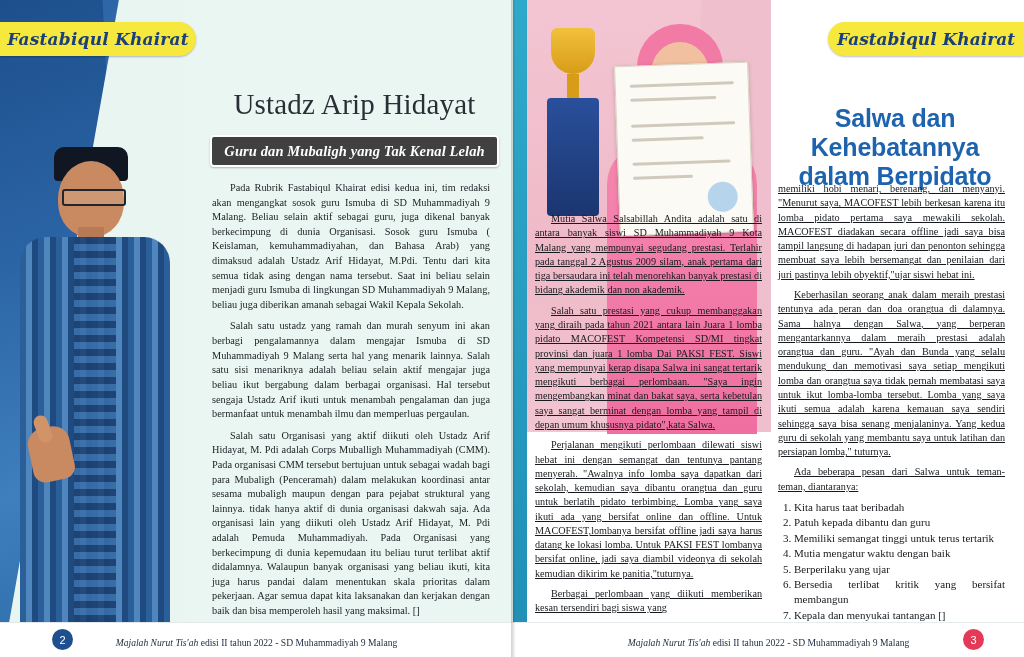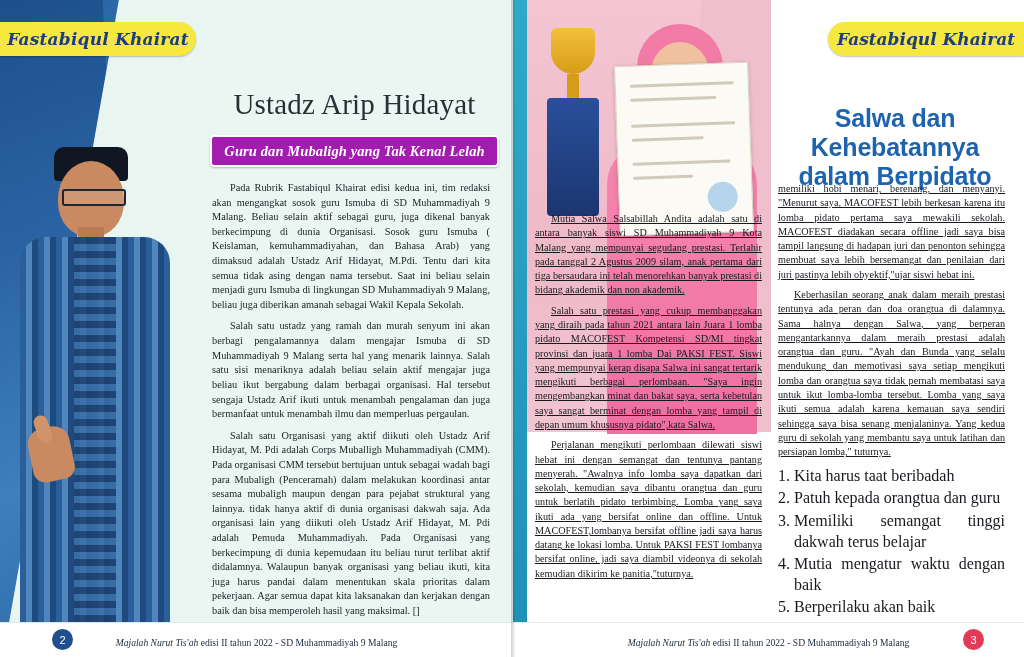--- a/index.html
+++ b/index.html
@@ -167,21 +167,21 @@
     margin: 84px 0 0 0;
     text-align: center;
     font-family: "Liberation Serif", serif;
     font-size: 29px;
     font-weight: normal;
     color: #2a2f36;
     letter-spacing: 0.2px;
   }
   .subtitle-bar {
     margin: 14px 14px 0 14px;
-    background: #a21caf;
+    background: #404040;
     border: 2px solid #ffffff;
     border-radius: 4px;
     box-shadow: 0 1px 2px rgba(0,0,0,0.25);
     padding: 5px 6px;
     text-align: center;
   }
   .subtitle-bar .sub-text {
     color: #ffffff;
     font-family: "Liberation Serif", serif;
     font-weight: bold;
@@ -413,21 +413,21 @@
     text-indent: 16px;
     text-decoration: underline;
   }
   .rcol p.noindent { text-indent: 0; }
   .rcol ol {
     margin: 2px 0 0 0;
     padding-left: 16px;
   }
   .rcol ol li {
     margin: 0 0 1px 0;
-    font-size: 16px;
+    font-size: 11px;
     line-height: 1.32;
   }
 
   
   .footer-right {
     position: absolute;
     left: 0; bottom: 0;
     width: 511px; height: 38px;
     z-index: 18;
   }
@@ -552,30 +552,32 @@
     <div class="right-title">
       <div>Salwa dan Kehebatannya</div>
       <div>dalam Berpidato</div>
     </div>
 
     <div class="right-cols">
       <div class="rcol col1">
         <p>Mutia Salwa Salsabillah Andita adalah satu di antara banyak siswi SD Muhammadiyah 9 Kota Malang yang mempunyai segudang prestasi. Terlahir pada tanggal 2 Agustus 2009 silam, anak pertama dari tiga bersaudara ini telah menorehkan banyak prestasi di bidang akademik dan non akademik.</p>
         <p>Salah satu prestasi yang cukup membanggakan yang diraih pada tahun 2021 antara lain Juara 1 lomba pidato MACOFEST Kompetensi SD/MI tingkat provinsi dan juara 1 lomba Dai PAKSI FEST. Siswi yang mempunyai kerap disapa Salwa ini sangat tertarik mengikuti berbagai perlombaan. "Saya ingin mengembangkan minat dan bakat saya, serta kebetulan saya sangat berminat dengan lomba yang tampil di depan umum khususnya pidato",kata Salwa.</p>
         <p>Perjalanan mengikuti perlombaan dilewati siswi hebat ini dengan semangat dan tentunya pantang menyerah. "Awalnya info lomba saya dapatkan dari sekolah, kemudian saya dibantu orangtua dan guru untuk berlatih pidato terbimbing. Lomba yang saya ikuti ada yang bersifat online dan offline. Untuk MACOFEST,lombanya bersifat offline jadi saya harus datang ke lokasi lomba. Untuk PAKSI FEST lombanya bersifat online, jadi saya diambil videonya di sekolah kemudian dikirim ke panitia,"tuturnya.</p>
+        <p>Berbagai perlombaan yang diikuti memberikan kesan tersendiri bagi siswa yang</p>
       </div>
       <div class="rcol col2">
         <p class="noindent">memiliki hobi menari, berenang, dan menyanyi. "Menurut saya, MACOFEST lebih berkesan karena itu lomba pidato pertama saya mewakili sekolah. MACOFEST diadakan secara offline jadi saya bisa tampil langsung di hadapan juri dan penonton sehingga membuat saya lebih bersemangat dan penilaian dari juri pastinya lebih obyektif,"ujar siswi hebat ini.</p>
         <p>Keberhasilan seorang anak dalam meraih prestasi tentunya ada peran dan doa orangtua di dalamnya. Sama halnya dengan Salwa, yang berperan mengantarkannya dalam meraih prestasi adalah orangtua dan guru. "Ayah dan Bunda yang selalu mendukung dan memotivasi saya setiap mengikuti lomba dan orangtua saya tidak pernah membatasi saya untuk ikut lomba-lomba tersebut. Lomba yang saya ikuti semua adalah karena kemauan saya sendiri sehingga saya bisa senang menjalaninya. Yang kedua guru di sekolah yang membantu saya untuk latihan dan persiapan lomba," tuturnya.</p>
+        <p>Ada beberapa pesan dari Salwa untuk teman-teman, diantaranya:</p>
         <ol>
           <li>Kita harus taat beribadah</li>
-          <li>Patuh kepada orangtua dan guru</li>
-          <li>Memiliki semangat tinggi dakwah terus belajar</li>
+          <li>Patuh kepada dibantu dan guru</li>
+          <li>Memiliki semangat tinggi untuk terus tertarik</li>
           <li>Mutia mengatur waktu dengan baik</li>
-          <li>Berperilaku akan baik</li>
+          <li>Berperilaku yang ujar</li>
           <li>Bersedia terlibat kritik yang bersifat membangun</li>
           <li>Kepala dan menyukai tantangan []</li>
         </ol>
       </div>
     </div>
 
     <div class="footer-right">
       <div class="bar"></div>
       <div class="page-badge">3</div>
       <div class="foot-text">

